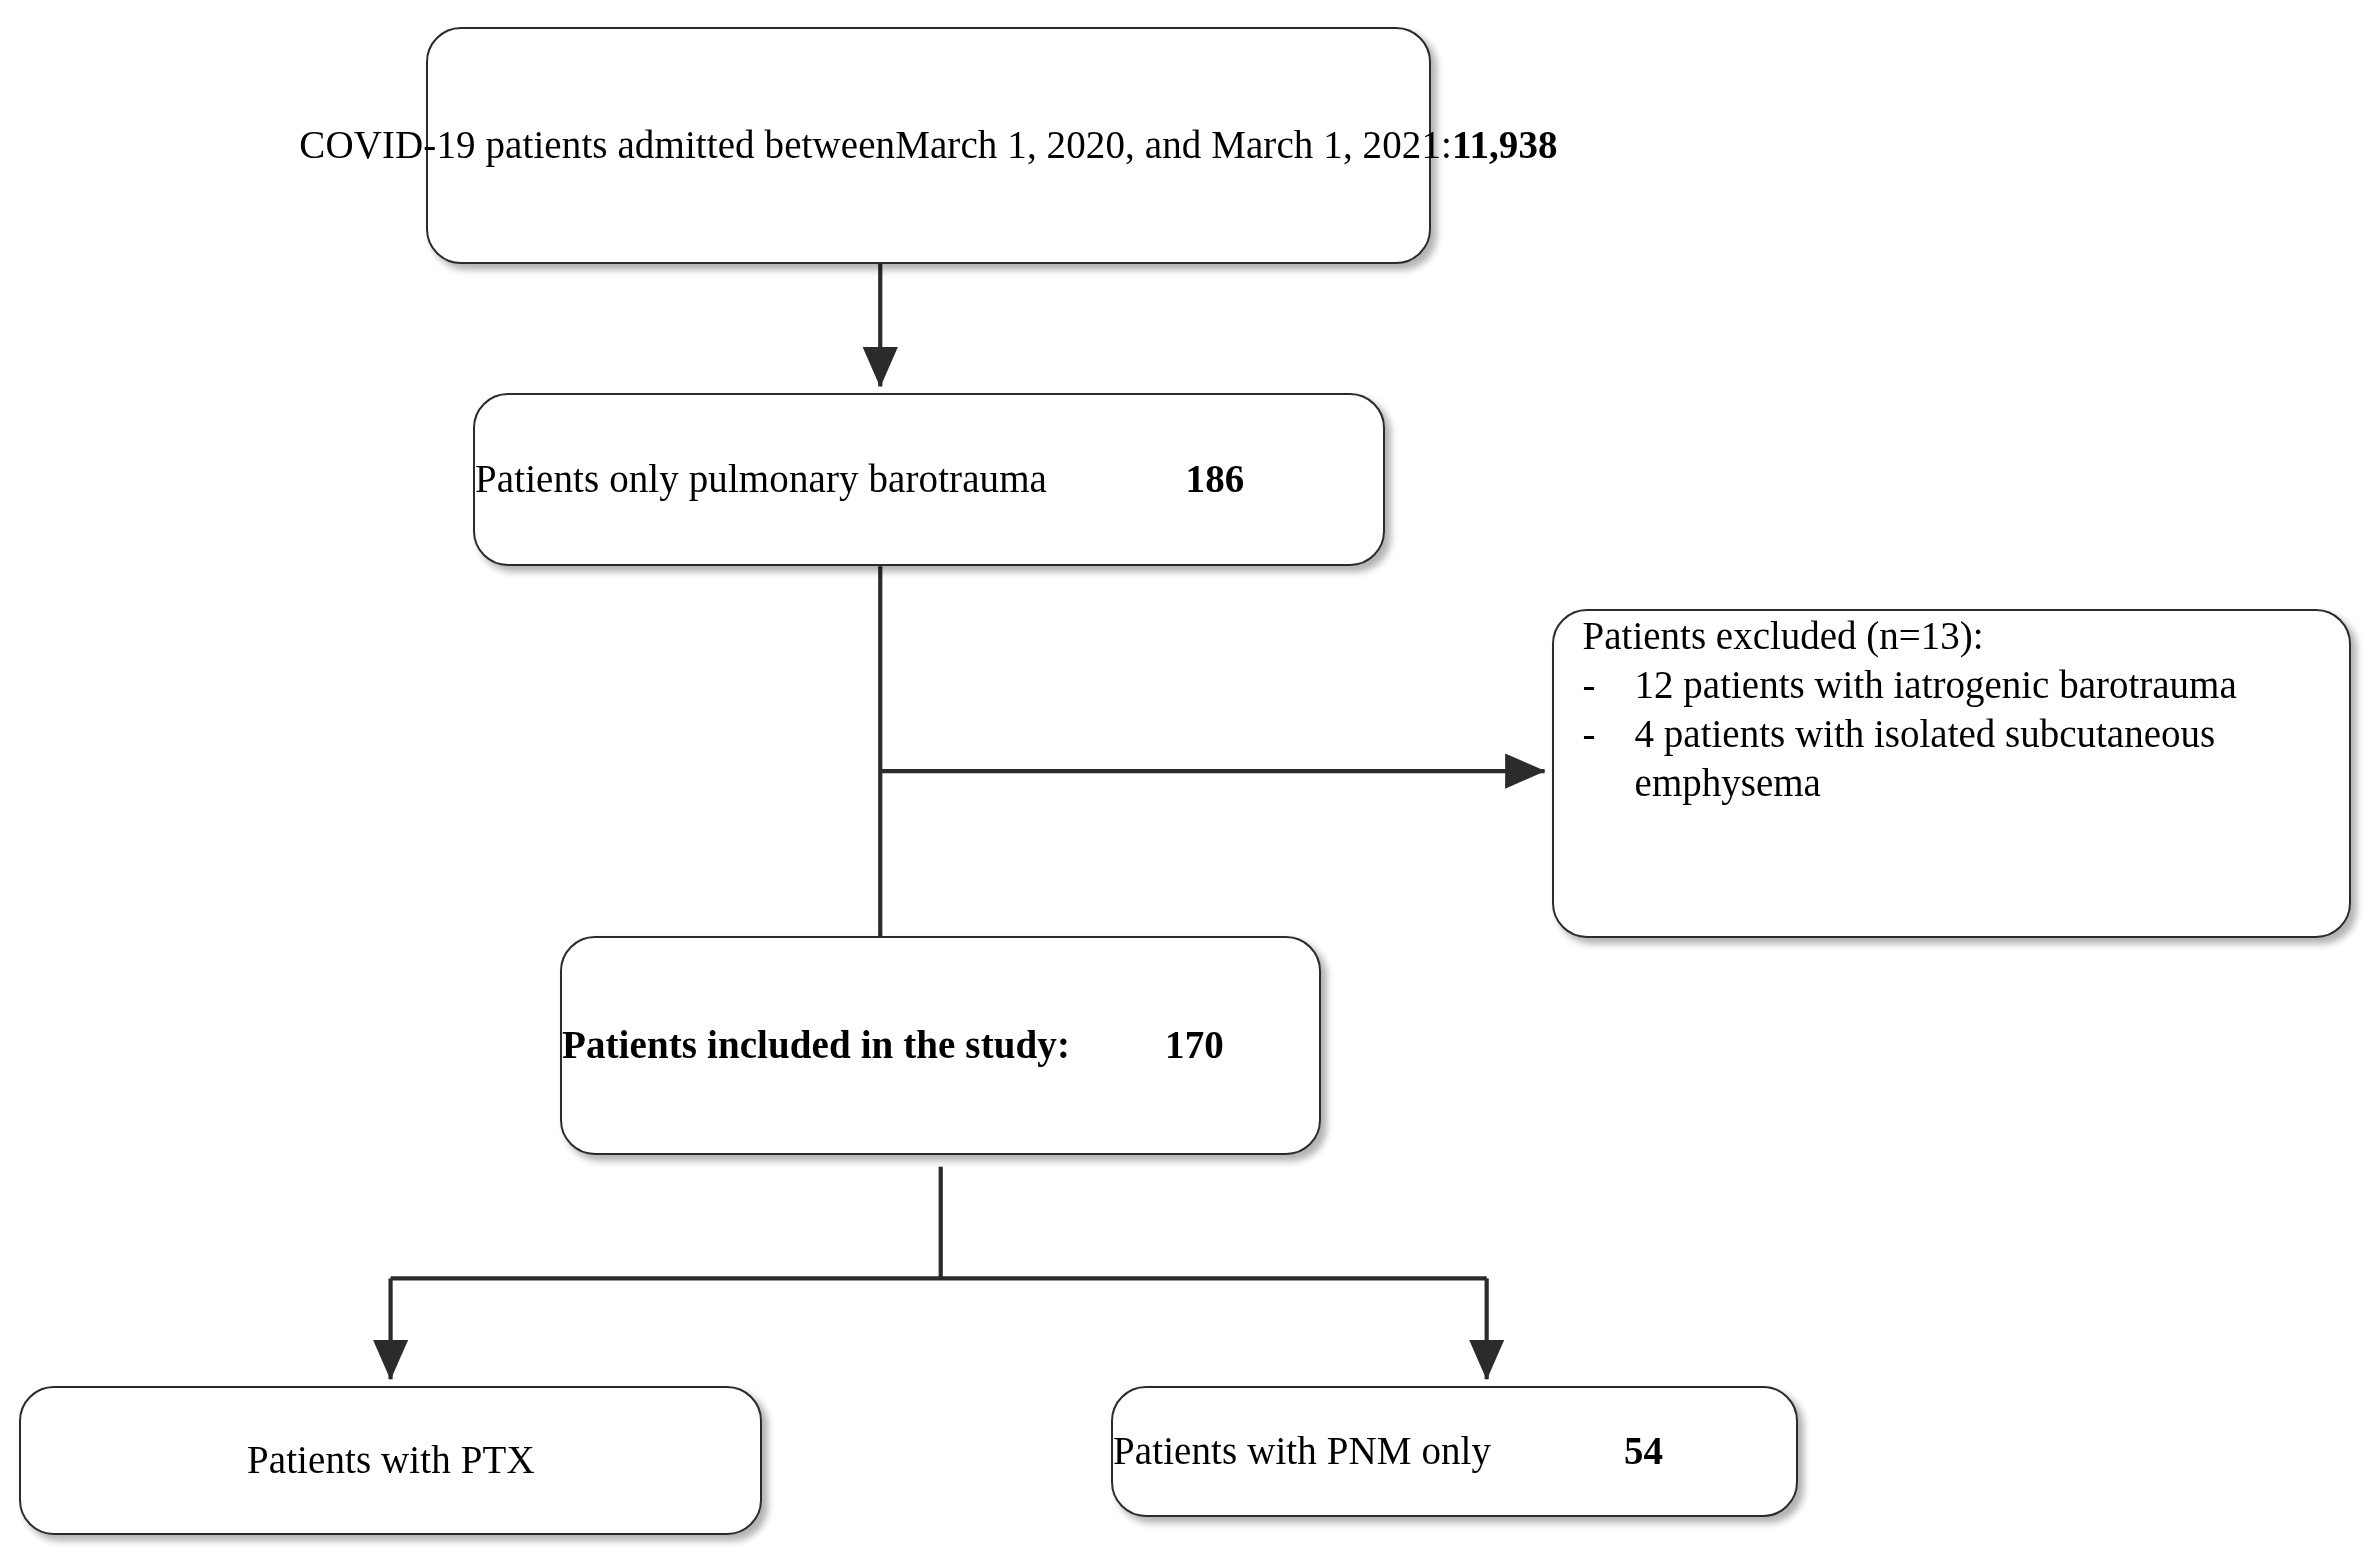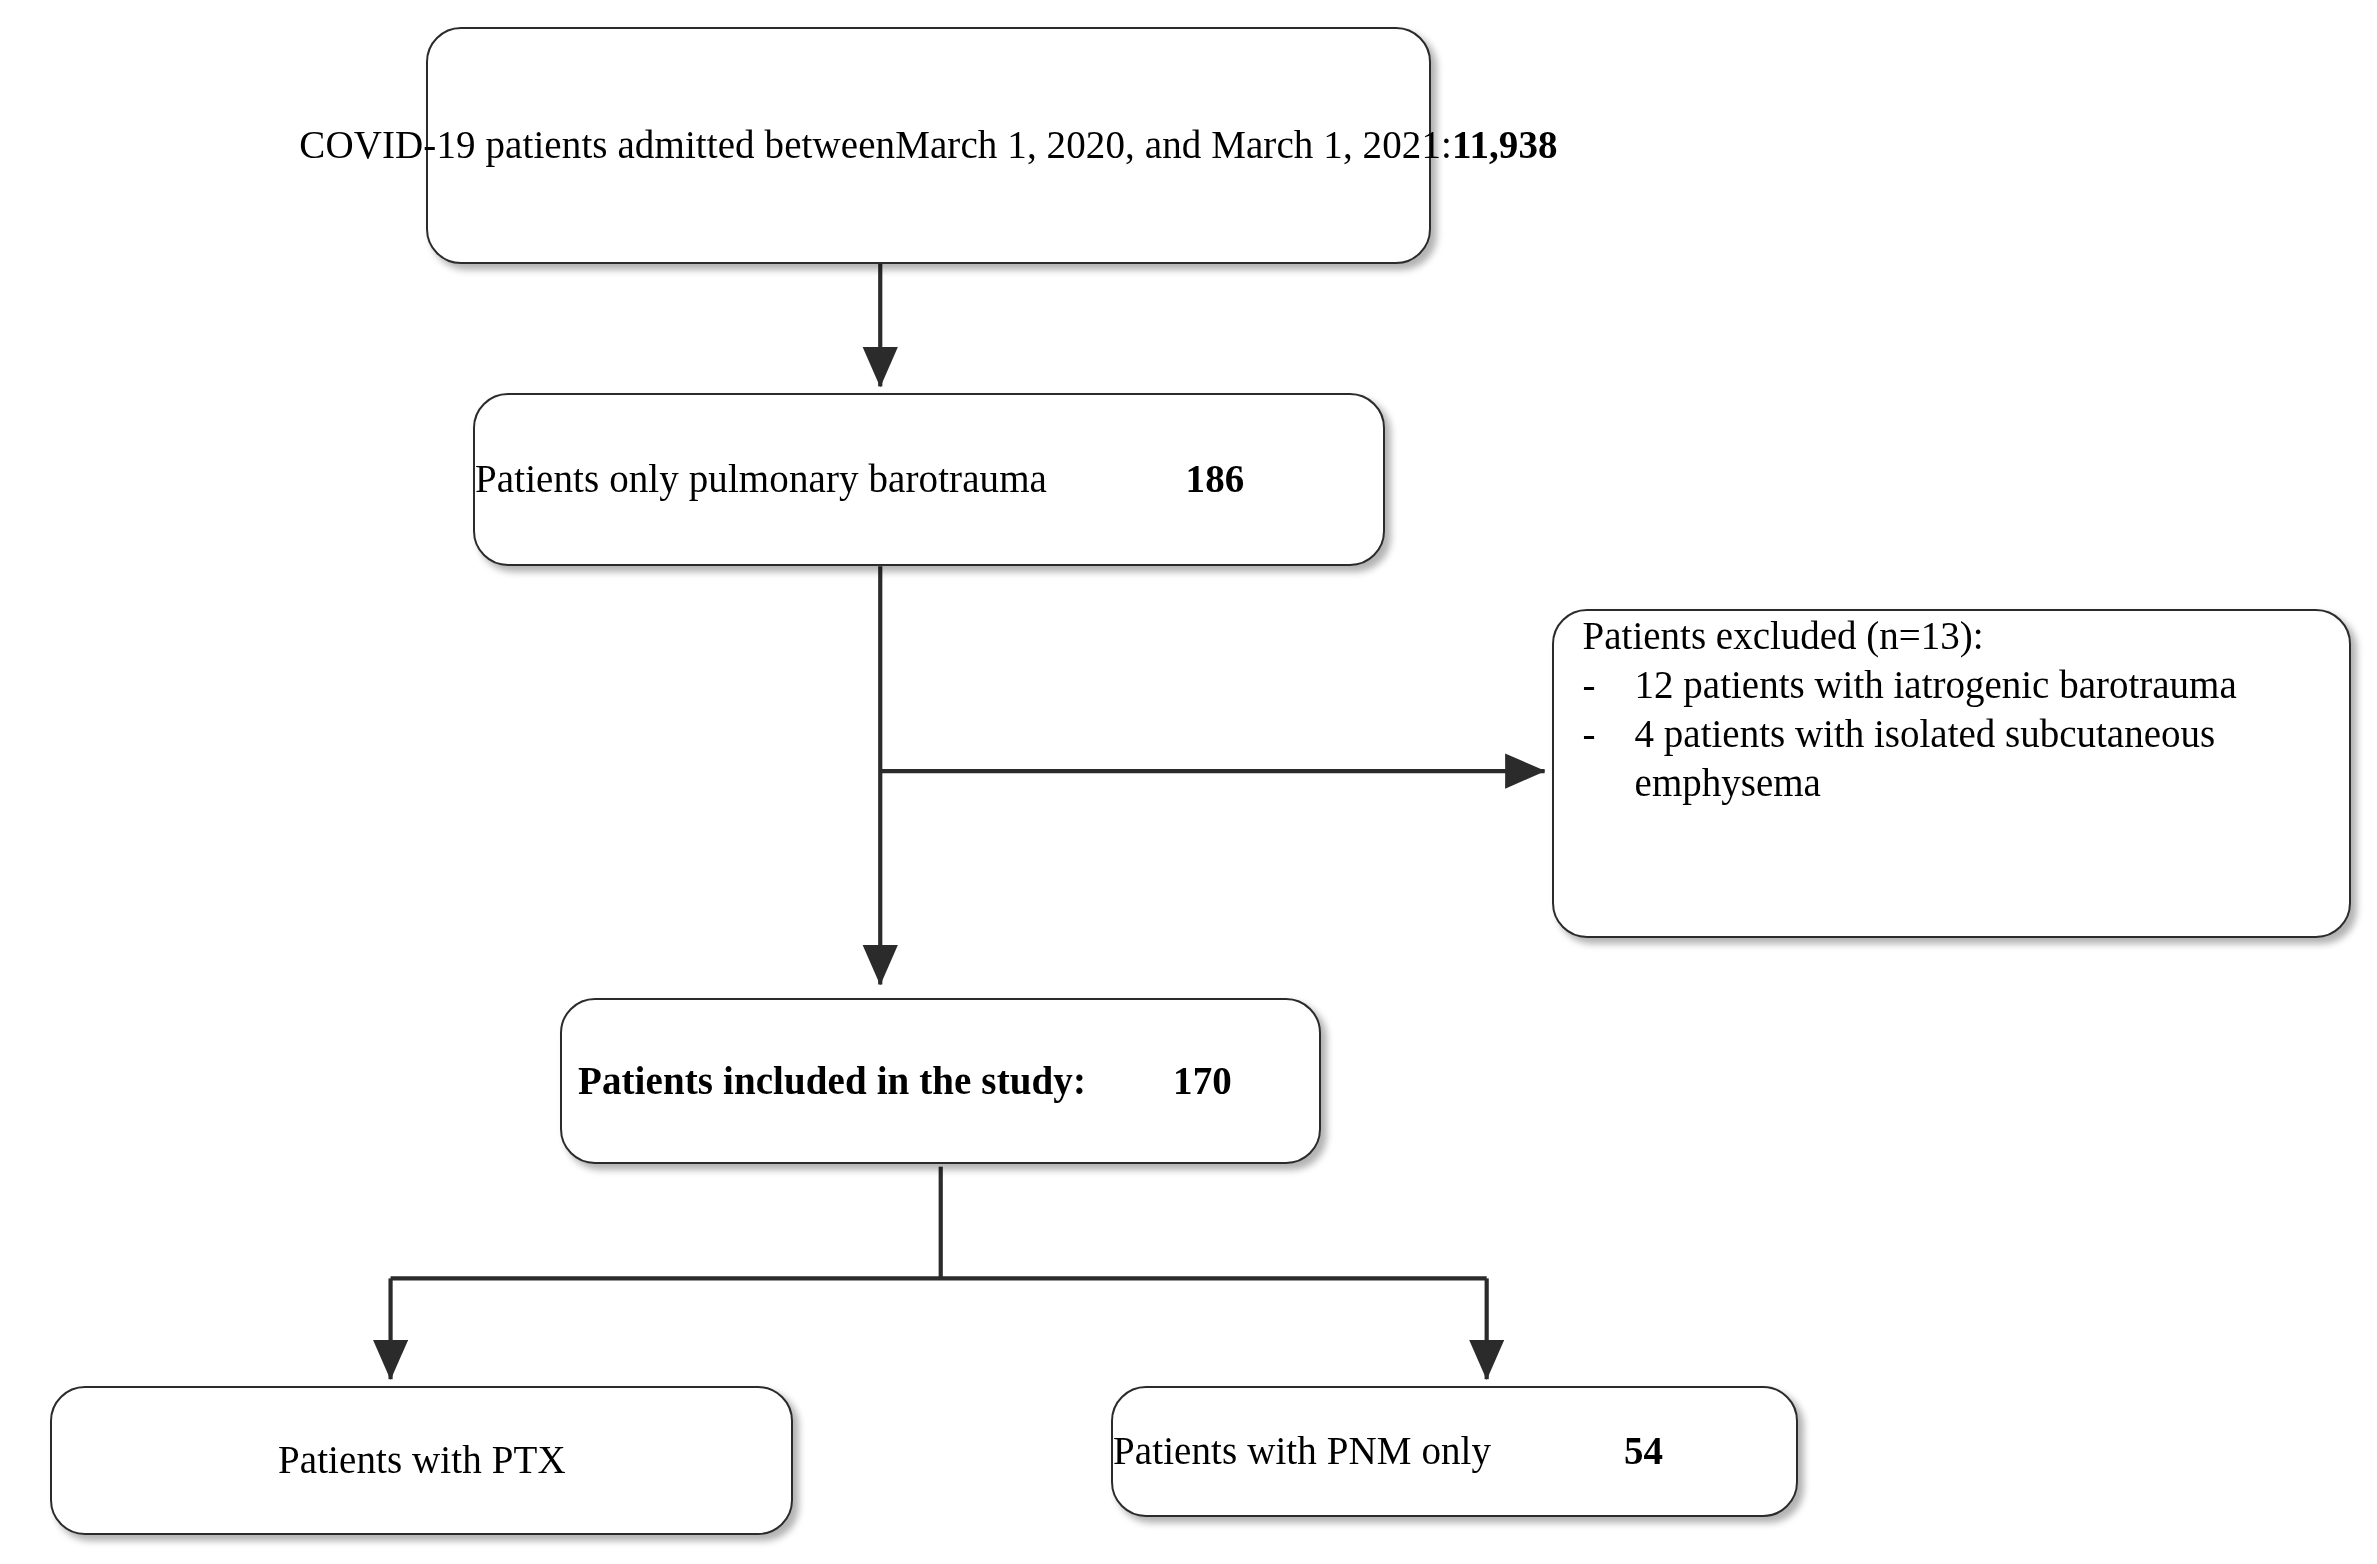--- a/index.html
+++ b/index.html
@@ -51,22 +51,22 @@
   }
   .node .line.bold {
     font-weight: bold;
   }
 
   
   #node-admitted   { left: 426px;  top: 27px;   width: 1005px; height: 237px; }
   #node-barotrauma { left: 473px;  top: 393px;  width: 912px; height: 173px; }
   #node-excluded   { left: 1552px; top: 609px;  width: 799px;  height: 329px;
                      align-items: flex-start; justify-content: center; }
-  #node-included   { left: 560px;  top: 998px; width: 761px;  height: 166px; padding-left: 16px; }
-  #node-ptx        { left: 19.3px;   top: 1386px; width: 743px;  height: 149px; margin-left: 31px; }
+  #node-included   { left: 560px;  top: 936px; width: 761px;  height: 219px; }
+  #node-ptx        { left: 19.3px;   top: 1386px; width: 743px;  height: 149px; }
   #node-pnm        { left: 1111px; top: 1386px; width: 687px;  height: 131px; }
 
   
   .excl-wrap {
     width: 100%;
     padding: 0 25px 0 28.6px;
     box-sizing: border-box;
   }
   .excl-head {
     font-size: 39px;

